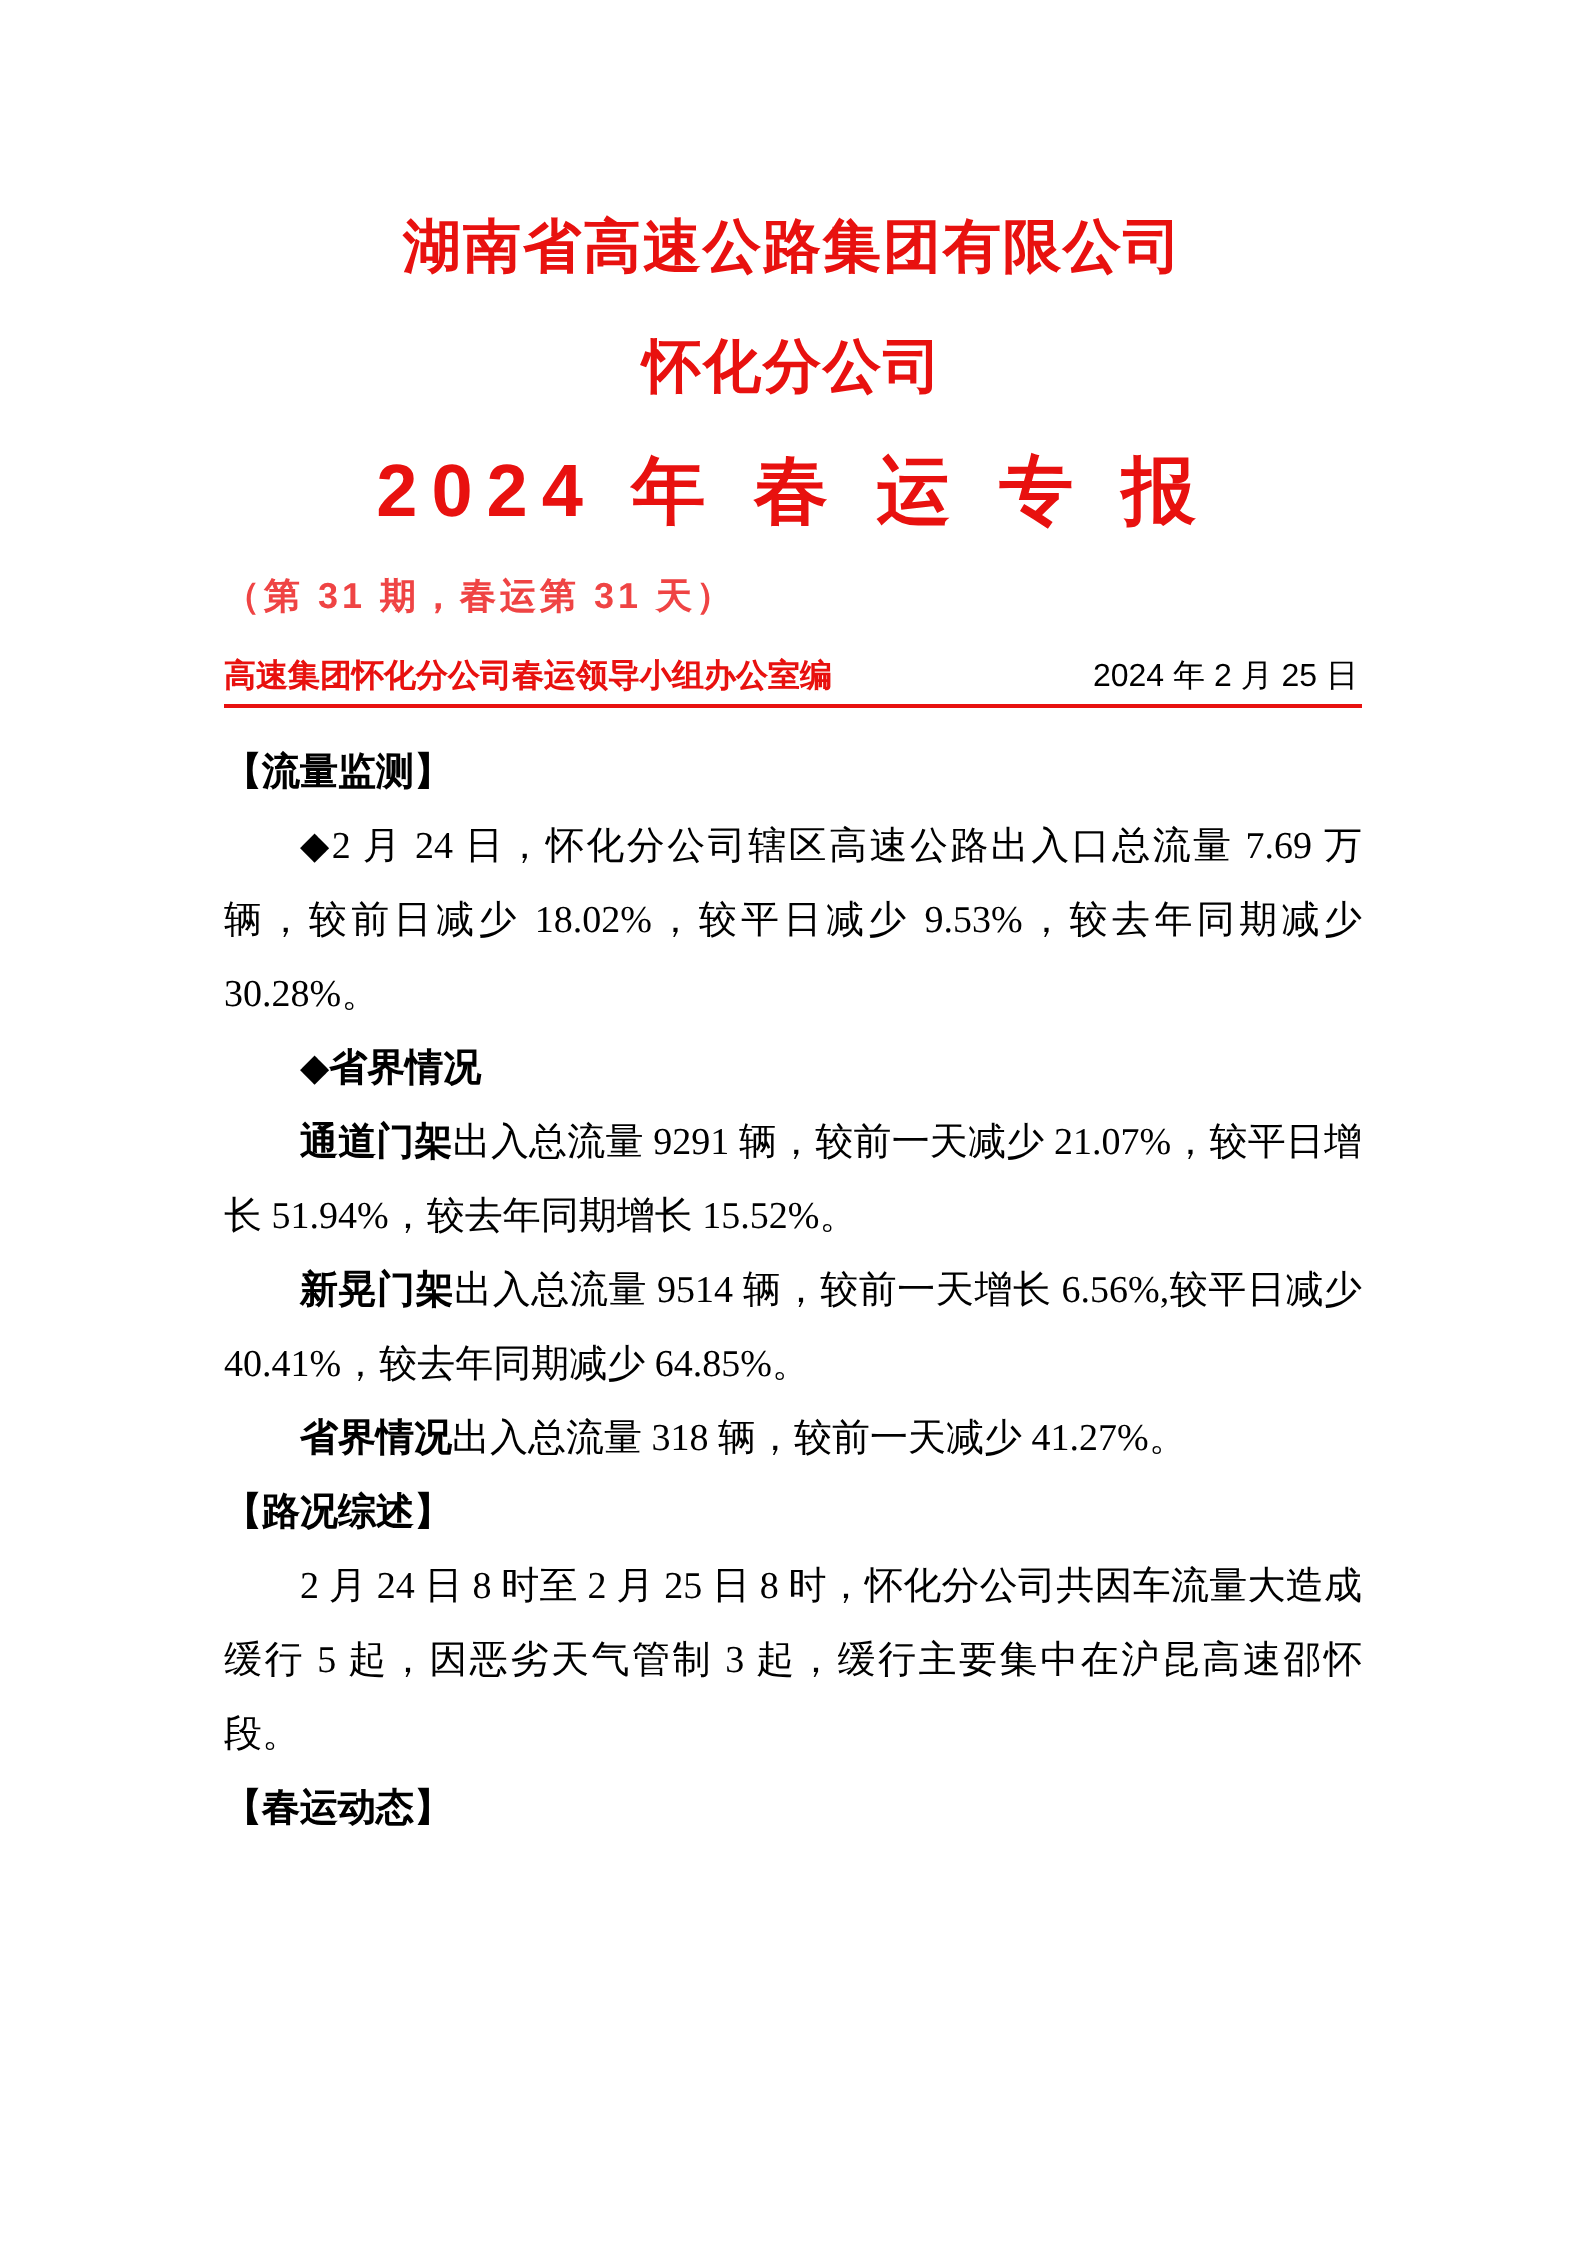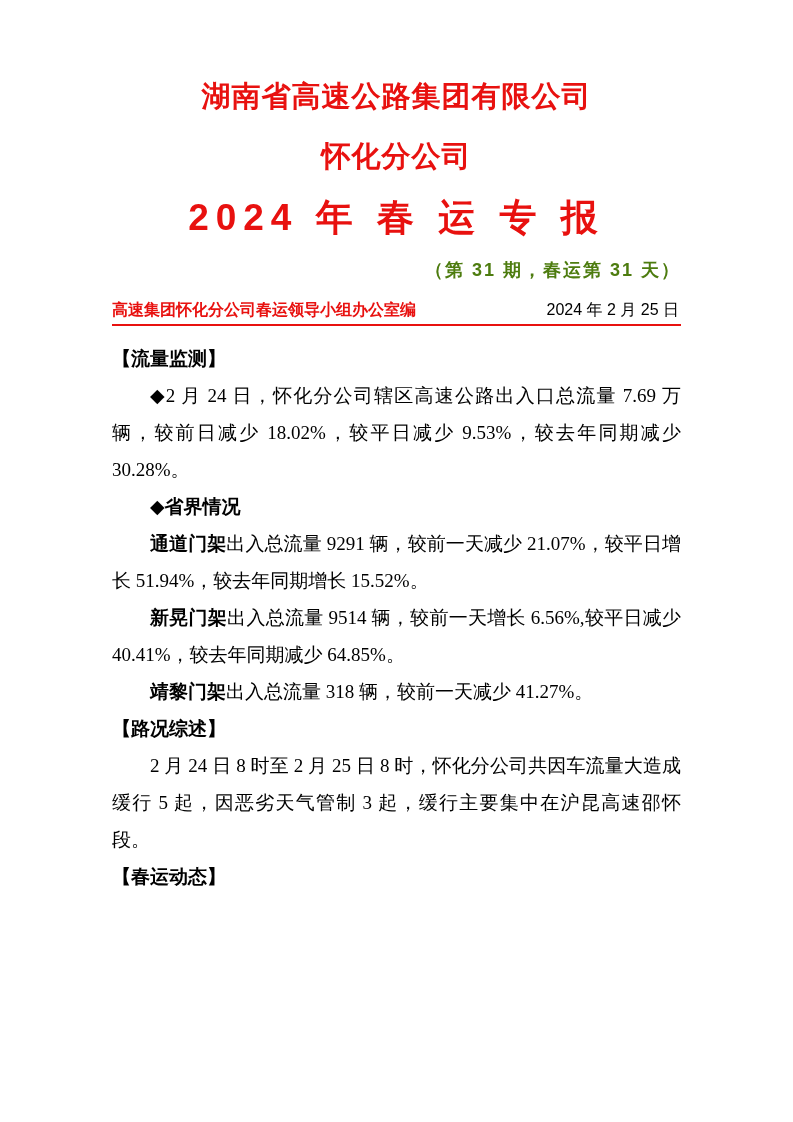--- a/index.html
+++ b/index.html
@@ -12,21 +12,21 @@
     height: 1122px;
     font-family: "Liberation Serif", "DejaVu Serif", serif;
     color: #000000;
     position: relative;
     overflow: hidden;
   }
   .page {
     width: 793px;
     height: 836px;
     box-sizing: border-box;
-    padding: 60px 112px 0 112px;
+    padding: 88px 112px 0 112px;
     position: relative;
   }
   .title-block {
     text-align: center;
     color: #e8110f;
     font-weight: bold;
     font-family: "Liberation Sans", "DejaVu Sans", sans-serif;
   }
   .title-line1 {
     font-size: 29px;
@@ -40,22 +40,22 @@
     line-height: 48px;
     margin-top: 12px;
   }
   .title-line3 {
     font-size: 37px;
     letter-spacing: 7px;
     line-height: 48px;
     margin-top: 14px;
   }
   .subtitle {
-    text-align: right;
-    color: #4d7c0f;
+    text-align: left;
+    color: #ef4444;
     font-weight: bold;
     font-size: 18px;
     letter-spacing: 2px;
     font-family: "Liberation Sans", "DejaVu Sans", sans-serif;
     margin-top: 16px;
   }
   .issuer-row {
     margin-top: 18px;
     border-bottom: 2px solid #e8110f;
     padding-bottom: 3px;
@@ -124,21 +124,21 @@
 
     <p class="para">◆2 月 24 日，怀化分公司辖区高速公路出入口总流量 7.69 万辆，较前日减少 18.02%，较平日减少 9.53%，较去年同期减少 30.28%。</p>
 
     <p class="para bold">◆省界情况</p>
 
     <p class="para"><span class="bold">通道门架</span><span>出入总流量 9291 辆，较前一天减少 21.07%，较平日增长 51.94%，较去年同期增长 15.52%。</span></p>
 
     <p class="para"><span class="bold">新晃门架</span><span>出入总流量 9514 辆，较前一天增长 6.56%,较平日减少 40.41%，较去年同期减少 64.85%。</span></p>
 
 
-    <p class="para nobreak"><span class="bold">靖黎门架</span><span>出入总流量 318 辆，较前一天减少 41.27%。</span></p>
+    <p class="para nobreak"><span class="bold">省界情况</span><span>出入总流量 318 辆，较前一天减少 41.27%。</span></p>
 
     <div class="section-head">【路况综述】</div>
 
     <p class="para">2 月 24 日 8 时至 2 月 25 日 8 时，怀化分公司共因车流量大造成缓行 5 起，因恶劣天气管制 3 起，缓行主要集中在沪昆高速邵怀段。</p>
 
     <div class="section-head">【春运动态】</div>
 
   </div>
 
 </div>

